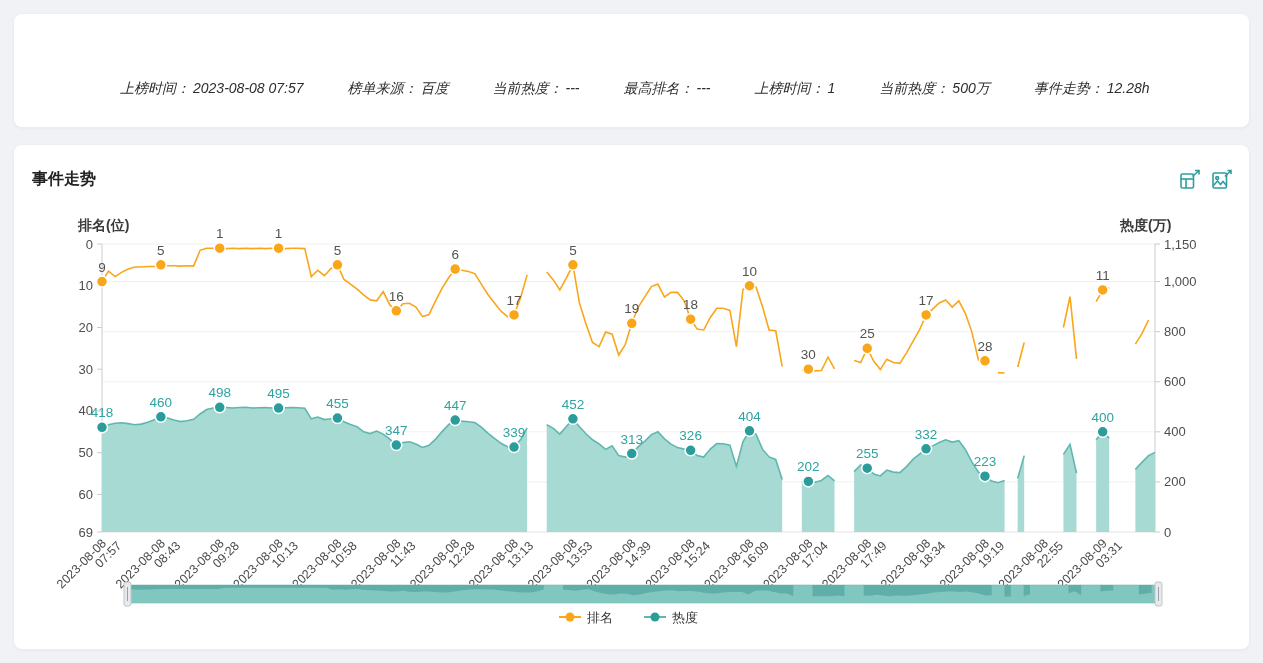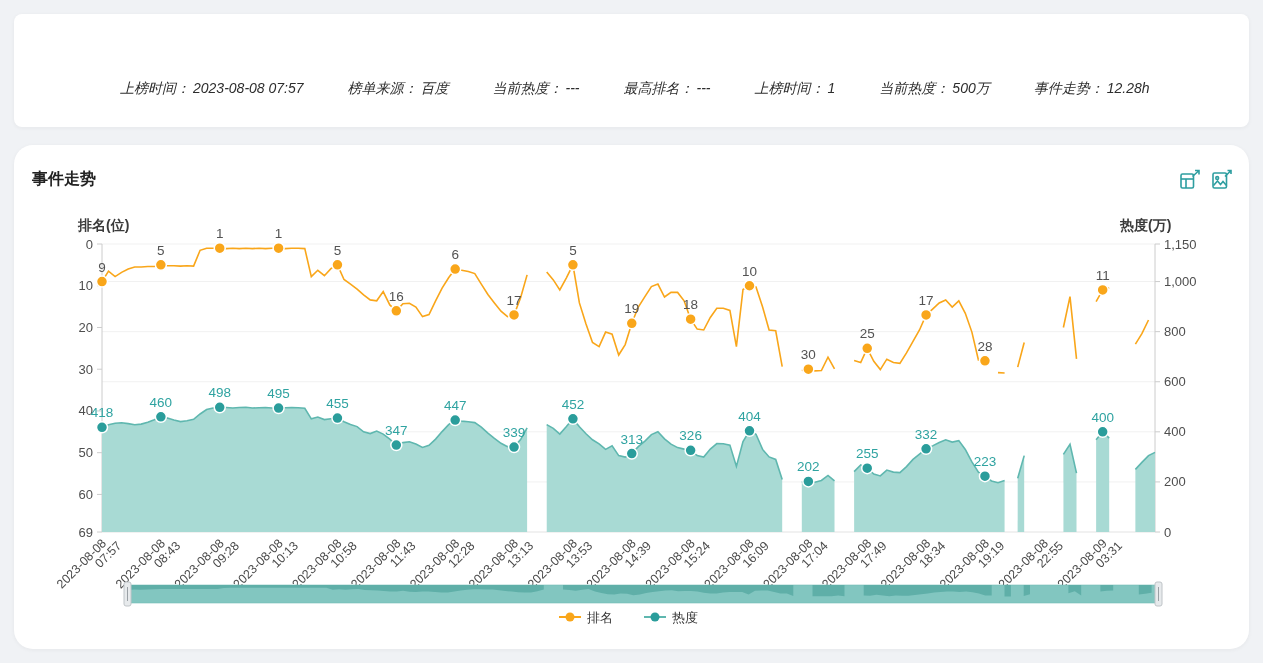--- a/index.html
+++ b/index.html
@@ -2,21 +2,21 @@
 <html><head>
 <meta charset="utf-8">
 <style>
   html,body{margin:0;padding:0;}
   body{
     width:1263px;height:663px;background:#f0f2f5;position:relative;overflow:hidden;
     font-family:"Liberation Sans",sans-serif;color:#333;
   }
   .card{position:absolute;background:#fff;border-radius:8px;box-shadow:0 1px 4px rgba(31,35,41,.05);}
   .header-card{left:14px;top:14px;width:1235px;height:113px;}
-  .chart-card{left:14px;top:145px;width:1235px;height:504px;border-radius:19px;}
+  .chart-card{left:14px;top:145px;width:1235px;height:504px;}
   .logo{position:absolute;left:26px;top:22px;width:58px;height:58px;}
   .event-title{position:absolute;left:106px;top:30px;font-size:17px;font-weight:bold;color:#1b1b1b;}
   .meta-row{position:absolute;left:106px;top:66px;display:flex;gap:44px;font-size:14px;color:#2d2d2d;white-space:nowrap;font-style:italic;}
   .meta-item .meta-value{margin-left:3px;}
   .chart-title{position:absolute;left:18px;top:24px;font-size:16px;font-weight:bold;color:#222;z-index:2;}
   .chart-actions{position:absolute;right:16px;top:24px;display:flex;gap:10px;z-index:2;}
   .chart-actions span{display:inline-block;width:22px;height:22px;cursor:pointer;}
   #chart-svg{position:absolute;left:0;top:0;}
   text{font-family:"Liberation Sans",sans-serif;}
 </style>

